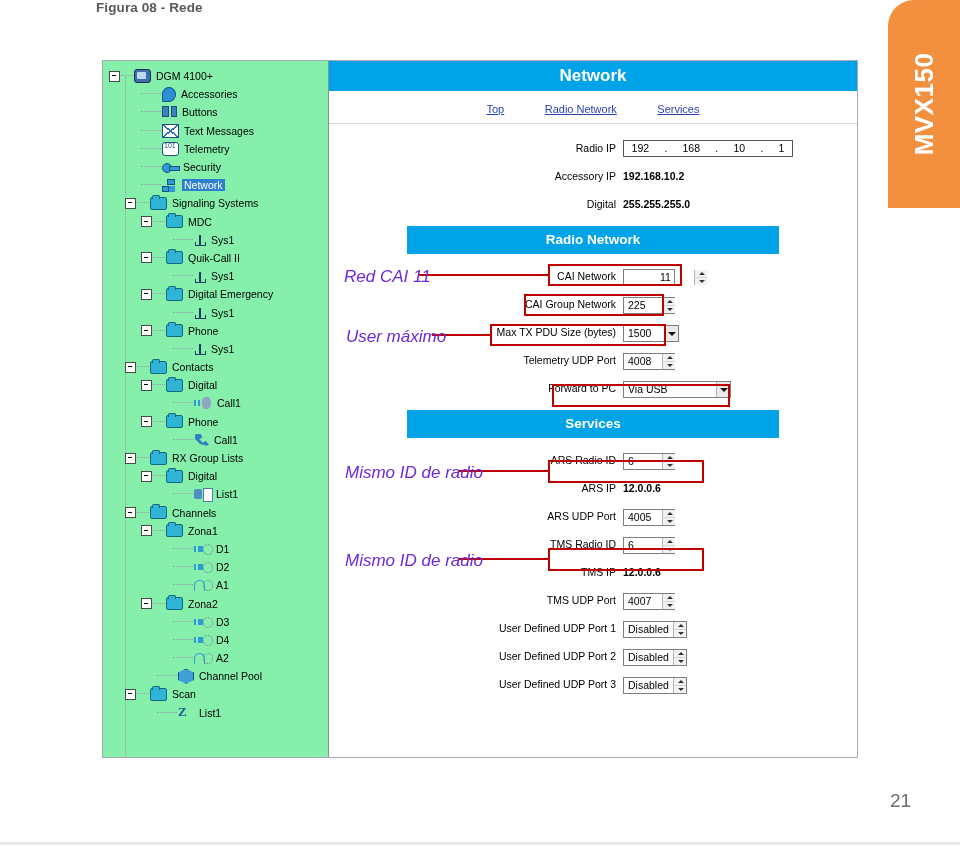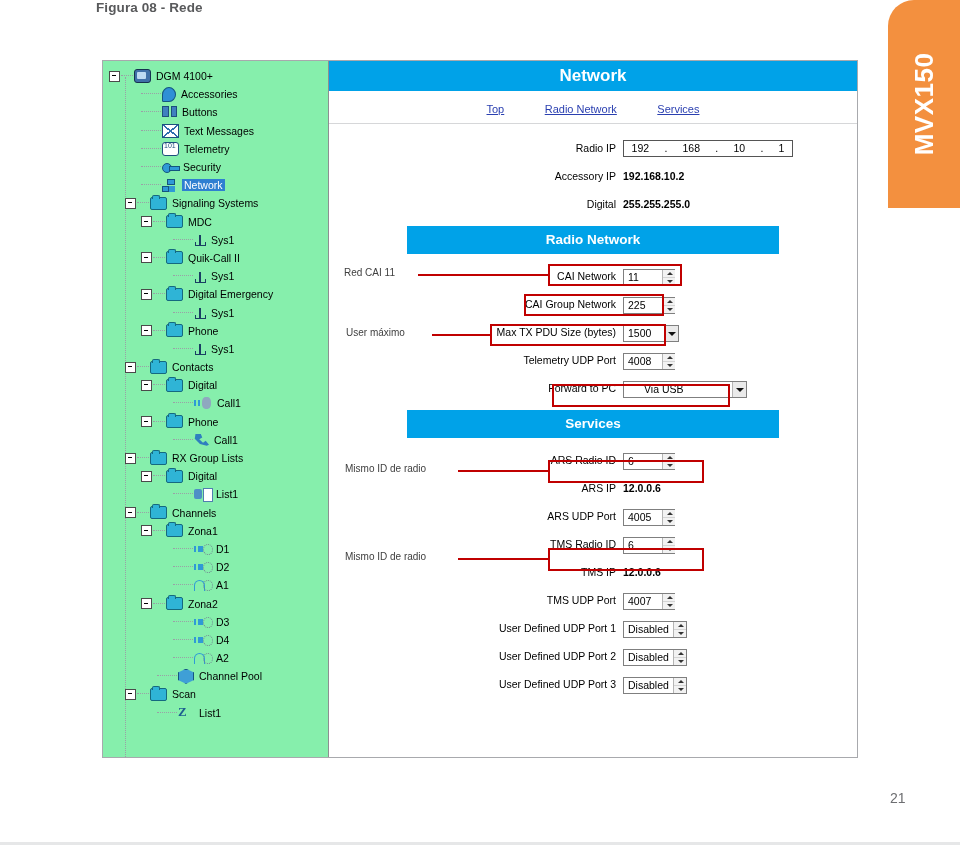--- a/index.html
+++ b/index.html
@@ -42,21 +42,21 @@
     color: #ffffff;
     font-size: 26px;
     font-weight: bold;
     letter-spacing: 0.5px;
   }
 
   
   #page-number {
     position: absolute;
     left: 890px; top: 790px;
-    font-size: 14px;
+    font-size: 19px;
     color: #6d6e71;
   }
   #footer-rule {
     position: absolute;
     left: 0px; top: 842px;
     width: 960px; height: 3px;
     background: #e6e7e8;
   }
 
   
@@ -325,22 +325,23 @@
     border: 2px solid #c00000;
     box-sizing: border-box;
   }
   .aline {
     position: absolute;
     height: 2px;
     background: #c00000;
   }
   .atext {
     position: absolute;
-    color: #404040;
-    font-size: 10px;
+    color: #6d28d9;
+    font-style: italic;
+    font-size: 17px;
     white-space: nowrap;
   }
 </style>
 </head>
 <body>
 
 <div id="page">
 
   <div id="fig-title">Figura 08 - Rede</div>
 
@@ -628,21 +629,21 @@
         <div class="rlabel">Digital</div>
         <div class="rvalue-static">255.255.255.0</div>
       </div>
 
       <div style="height:8px;"></div>
       <div class="band subband">Radio Network</div>
       <div style="height:8px;"></div>
       <div id="radio-network-rows">
           <div class="row">
             <div class="rlabel">CAI Network</div>
-            <div style="width: 140px; text-align: left;"><div class="spin" style="width: 52px;">
+            <div style="width: 140px; text-align: left;"><div class="spin" style="width: 52px; padding-left: 32px;">
                 <span class="sv" style="flex: 1 1 auto;">11</span>
                 <span class="sbtns">
                   <i></i>
                   <i></i>
                 </span>
               </div></div>
           </div>
           <div class="row">
             <div class="rlabel">CAI Group Network</div>
             <div style="width: 140px; text-align: left;"><div class="spin" style="width: 52px;">
@@ -665,21 +666,21 @@
             <div style="width: 140px; text-align: left;"><div class="spin" style="width: 52px;">
                 <span class="sv" style="flex: 1 1 auto;">4008</span>
                 <span class="sbtns">
                   <i></i>
                   <i></i>
                 </span>
               </div></div>
           </div>
           <div class="row">
             <div class="rlabel">Forward to PC</div>
-            <div style="width: 140px; text-align: left;"><div class="combo" style="width: 124px; padding-left: 16px;">
+            <div style="width: 140px; text-align: left;"><div class="combo" style="width: 108px;">
                 <span class="cv">Via USB</span>
                 <span class="carrow"></span>
               </div></div>
           </div>
         </div>
 
       <div style="height:8px;"></div>
       <div class="band subband">Services</div>
       <div style="height:8px;"></div>
       <div id="services-rows">

